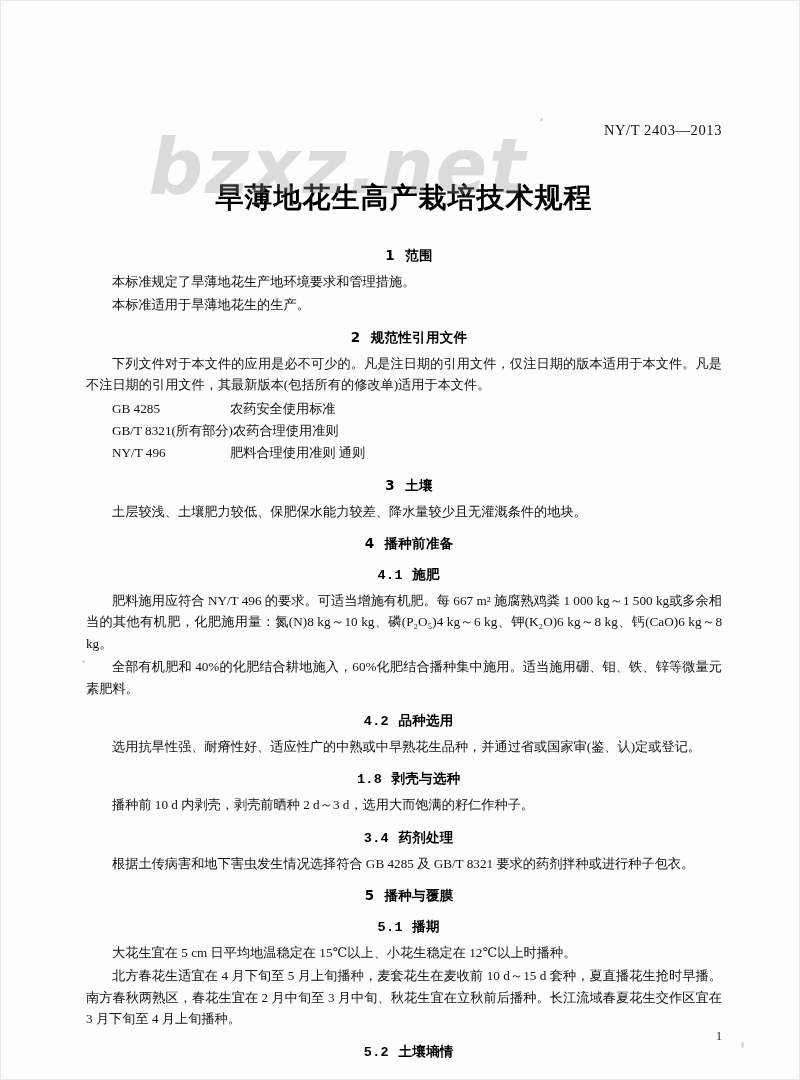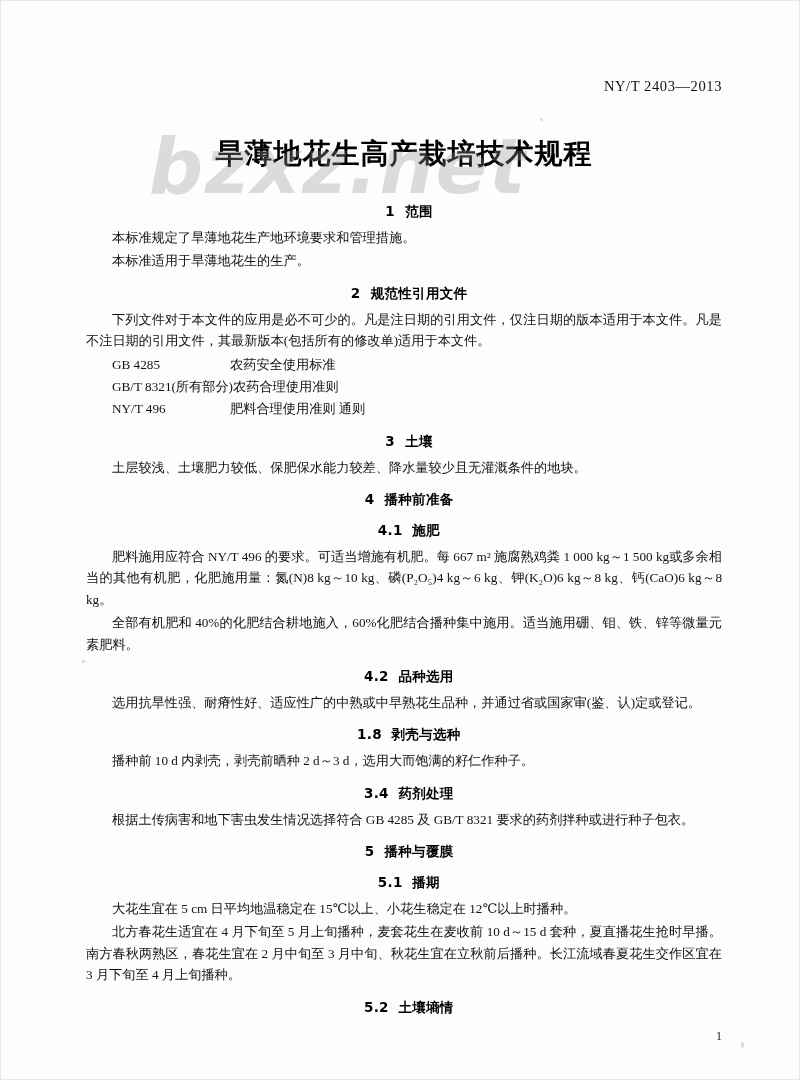--- a/index.html
+++ b/index.html
@@ -37,20 +37,21 @@
     top: 78px;
     width: 636px;
   }
   .std-number {
     text-align: right;
     font-size: 14.5px;
     letter-spacing: 0.6px;
     font-family: "Liberation Serif", serif;
     margin-bottom: 40px;
     color: #111;
+    margin-top: 44px;
   }
   .doc-title {
     text-align: center;
     font-size: 28px;
     font-weight: bold;
     letter-spacing: 1px;
     margin: 0 0 30px 0;
     color: #000;
     font-family: "DejaVu Sans", "Liberation Sans", sans-serif;
   }
@@ -62,20 +63,21 @@
     font-family: "DejaVu Sans", "Liberation Sans", sans-serif;
     letter-spacing: 0.3px;
     text-align: center;
   }
   .clause-head .num {
     display: inline-block;
     min-width: 30px;
   }
   .clause-head.sub .num {
     min-width: 44px;
+    font-family: Liberation Mono, monospace;
   }
   p.body-text {
     font-size: 13.2px;
     line-height: 1.62;
     margin: 0 0 2px 0;
     text-align: justify;
     text-justify: inter-ideograph;
     color: #111;
   }
   p.indent {

